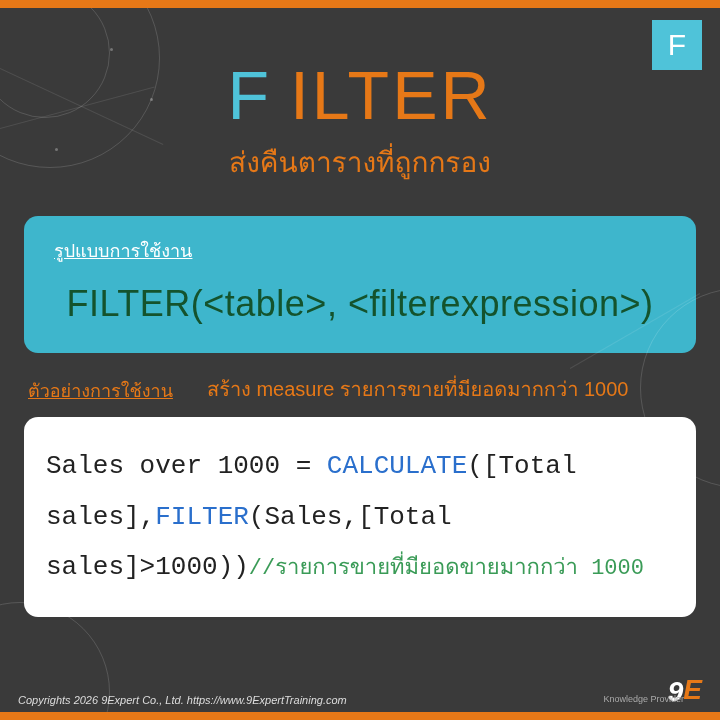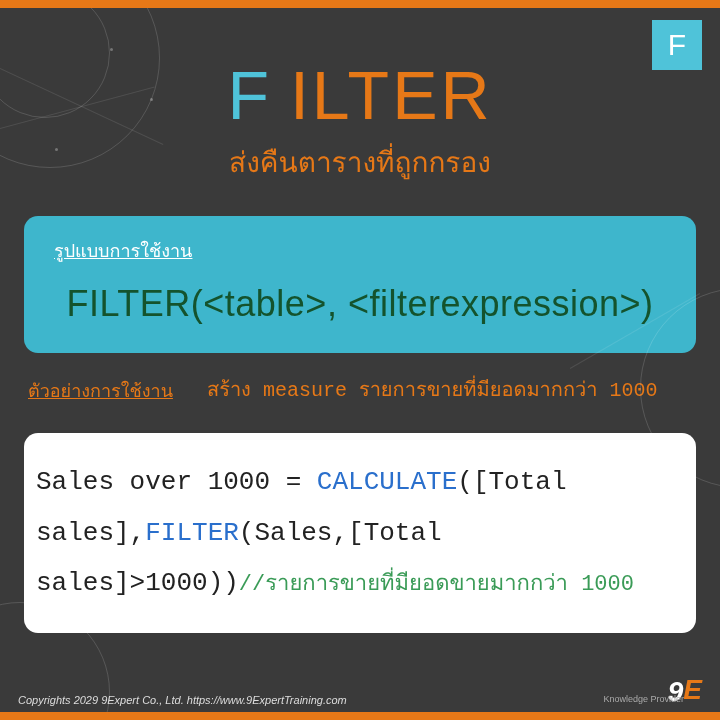--- a/index.html
+++ b/index.html
@@ -87,27 +87,26 @@
     gap: 34px;
   }
   .example-label {
     color: #e67817;
     font-size: 18px;
     text-decoration: underline;
   }
   .example-desc {
     color: #e67817;
     font-size: 20px;
-    font-family: Liberation Mono, monospace;
   }
   .code-box {
-    margin: 28px 24px 0;
+    margin: 12px 24px 0;
     background: #fff;
     border-radius: 14px;
-    padding: 24px 12px;
+    padding: 24px 22px;
     font-family: 'Consolas', 'Courier New', monospace;
     font-size: 26px;
     line-height: 1.95;
     color: #222;
   }
   .kw { color: #2a6fcc; }
   .comment { color: #3a9b57; font-size: 22px; }
   .footer {
     position: absolute;
     bottom: 6px;
@@ -170,19 +169,19 @@
 <div class="example-header">
   <span class="example-label">ตัวอย่างการใช้งาน</span>
   <span class="example-desc">สร้าง measure รายการขายที่มียอดมากกว่า 1000</span>
 </div>
 
 <div class="code-box">
   <span>Sales over 1000 = </span><span class="kw">CALCULATE</span><span>([Total sales],</span><span class="kw">FILTER</span><span>(Sales,[Total sales]&gt;1000))</span><span class="comment">//รายการขายที่มียอดขายมากกว่า 1000</span>
 </div>
 
 <div class="footer">
-  <div class="copyright">Copyrights 2029 9Expert Co., Ltd.   https://www.9ExpertTraining.com</div>
+  <div class="copyright">Copyrights 2026 9Expert Co., Ltd.   https://www.9ExpertTraining.com</div>
   <div class="logo">
     <span class="logo-nine">9</span>
       <span class="logo-e">E</span>
   </div>
   <div class="logo-sub">Knowledge Provider</div>
 </div>
 
 </body></html>

